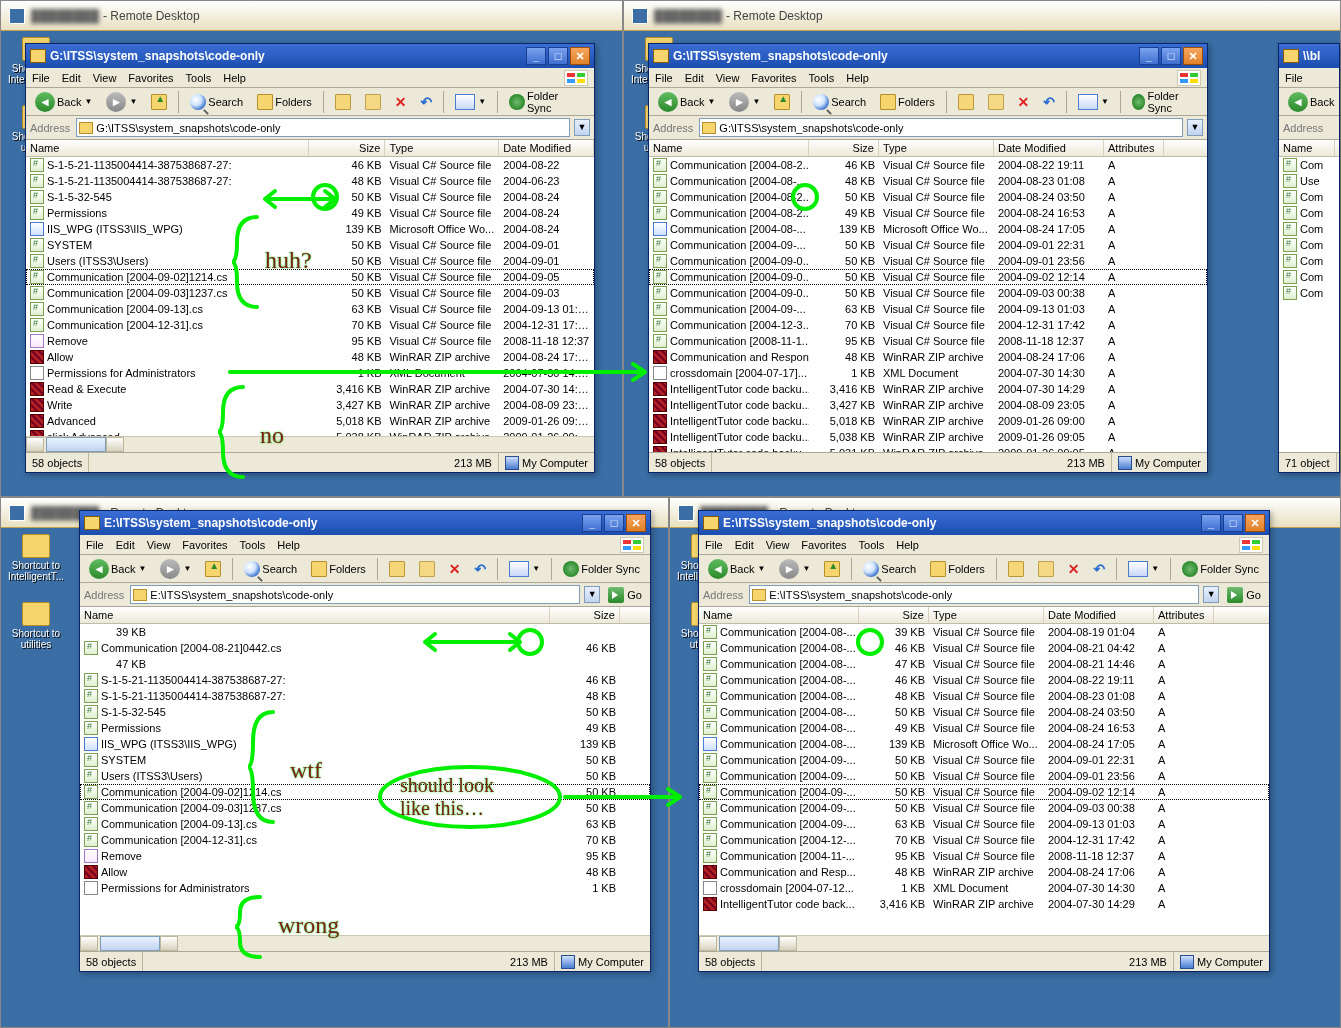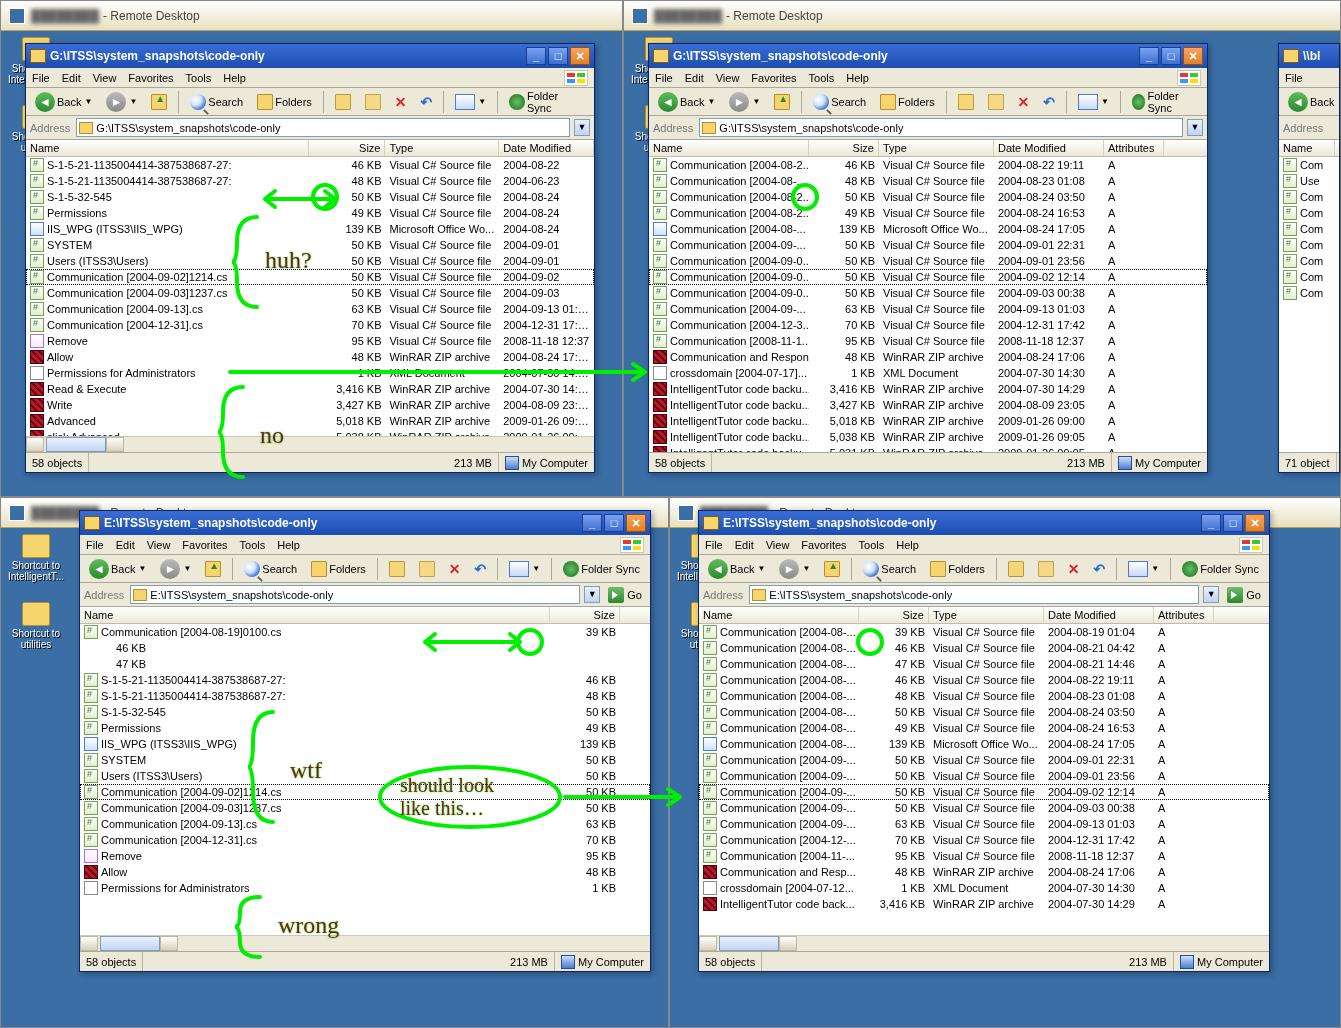--- a/index.html
+++ b/index.html
@@ -313,21 +313,21 @@
       <div class="cell" style="width:100px">2004-09-01</div>
 
     </div>
             <div class="row sel">
       <div class="cell fname" style="width:300px">
                 <span class="fic cs"></span>
                 <span>Communication [2004-09-02]1214.cs</span>
               </div>
       <div class="cell" style="width:80px;text-align:right">50 KB</div>
       <div class="cell" style="width:120px">Visual C# Source file</div>
-      <div class="cell" style="width:100px">2004-09-02</div>
+      <div class="cell" style="width:100px">2004-09-05</div>
 
     </div>
             <div class="row">
       <div class="cell fname" style="width:300px">
                 <span class="fic cs"></span>
                 <span>Communication [2004-09-03]1237.cs</span>
               </div>
       <div class="cell" style="width:80px;text-align:right">50 KB</div>
       <div class="cell" style="width:120px">Visual C# Source file</div>
       <div class="cell" style="width:100px">2004-09-03</div>
@@ -903,28 +903,28 @@
             <span>Go</span>
           </div>
   </div>
     <div class="list-area">
       <div class="columns">
             <div class="col" style="width:470px;">Name</div>
             <div class="col" style="width:70px;text-align:right;">Size</div>
           </div>
       <div class="rows-wrap">
             <div class="row">
+      <div class="cell" style="width:70px;text-align:right">39 KB</div>
+
+    </div>
+            <div class="row">
       <div class="cell fname" style="width:470px">
                 <span class="fic cs"></span>
-                <span>Communication [2004-08-19]0100.cs</span>
-              </div>
-      <div class="cell" style="width:70px;text-align:right">39 KB</div>
-
-    </div>
-            <div class="row">
+                <span>Communication [2004-08-21]0442.cs</span>
+              </div>
       <div class="cell" style="width:70px;text-align:right">46 KB</div>
 
     </div>
             <div class="row">
       <div class="cell" style="width:70px;text-align:right">47 KB</div>
 
     </div>
             <div class="row">
       <div class="cell fname" style="width:470px">
                 <span class="fic cs"></span>

